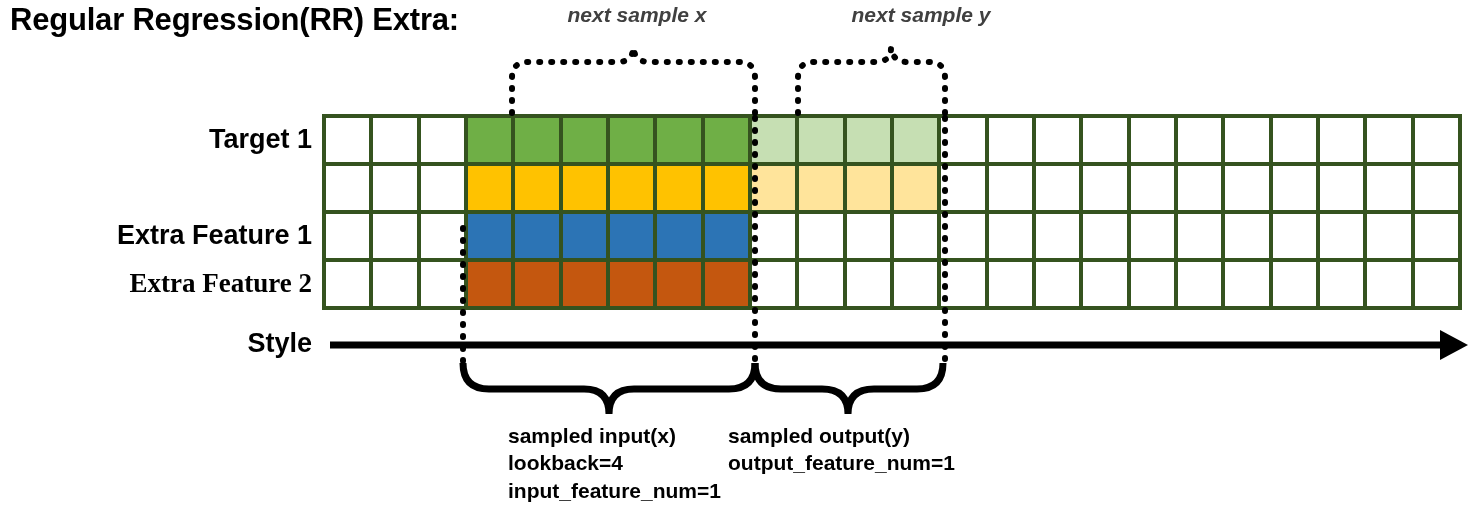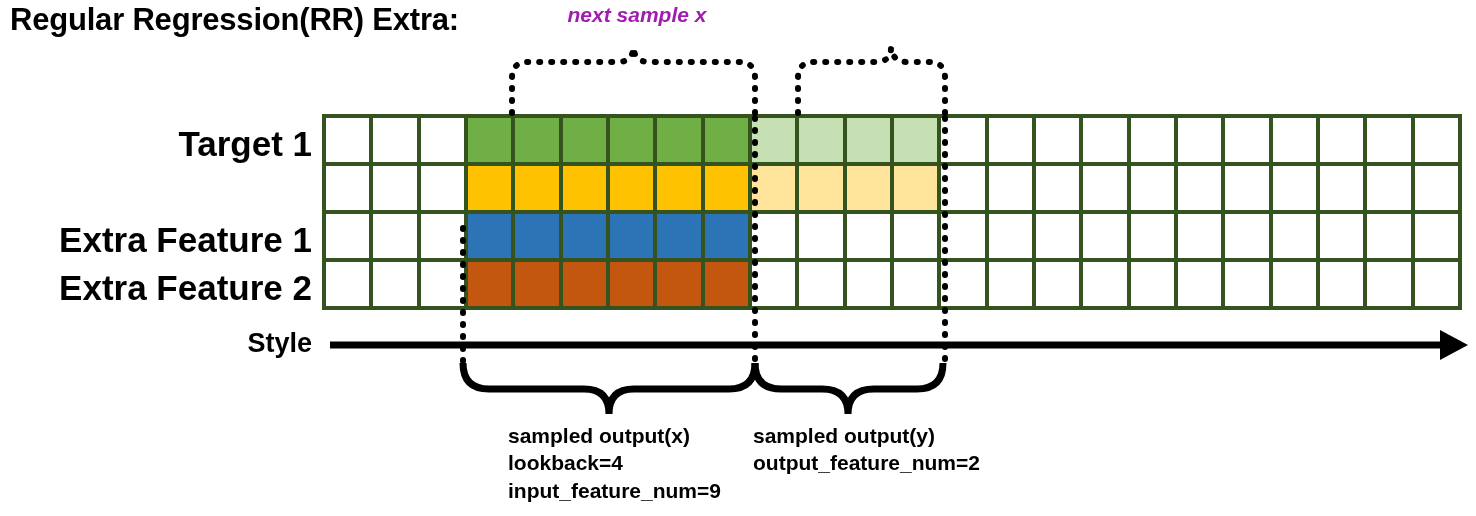--- a/index.html
+++ b/index.html
@@ -30,21 +30,21 @@
     font-weight: 700;
     color: #000;
     letter-spacing: -0.2px;
     white-space: nowrap;
   }
 
   
   .row-label {
     width: 300px;
     text-align: right;
-    font-size: 35px;
+    font-size: 27px;
     font-weight: 700;
     color: #000;
     white-space: nowrap;
     left: 12px;
   }
 
   
   #time-label {
     left: 12px;
     top: 328px;
@@ -73,21 +73,21 @@
     border: 4px solid #35531f;
     box-sizing: border-box;
   }
   .cell { background: #ffffff; }
 
   
   .note-italic {
     font-size: 21px;
     font-style: italic;
     font-weight: 600;
-    color: #a21caf;
+    color: #404040;
     white-space: nowrap;
     text-align: center;
   }
 
   
   .bottom-text {
     font-size: 21px;
     font-weight: 600;
     color: #000;
     line-height: 1.30;
@@ -104,21 +104,21 @@
 </style>
 </head>
 <body>
 
 <div id="stage">
 
   <div class="abs" id="title">Regular Regression(RR) Extra:</div>
 
   <div class="abs row-label" style="top:124px;">Target 1</div>
   <div class="abs row-label" style="top:220px;">Extra Feature 1</div>
-  <div class="abs row-label" style="top:268px;">Extra Feature 2</div>
+  <div class="abs row-label" style="top:268px;font-family:Liberation Serif, serif;">Extra Feature 2</div>
 
   <div class="abs" id="time-label">Style</div>
 
   <div class="abs" id="grid-wrap">
     <div id="grid">
         <div class="cell" style="background: rgb(255, 255, 255);"></div>
         <div class="cell" style="background: rgb(255, 255, 255);"></div>
         <div class="cell" style="background: rgb(255, 255, 255);"></div>
         <div class="cell" style="background: rgb(111, 175, 70);"></div>
         <div class="cell" style="background: rgb(111, 175, 70);"></div>
@@ -210,29 +210,30 @@
         <div class="cell" style="background: rgb(255, 255, 255);"></div>
         <div class="cell" style="background: rgb(255, 255, 255);"></div>
         <div class="cell" style="background: rgb(255, 255, 255);"></div>
         <div class="cell" style="background: rgb(255, 255, 255);"></div>
         <div class="cell" style="background: rgb(255, 255, 255);"></div>
         <div class="cell" style="background: rgb(255, 255, 255);"></div>
       </div>
   </div>
 
   <div class="abs note-italic" style="left:512px; top:3px; width:250px;">next sample x</div>
+  <div class="abs note-italic" style="left:796px; top:3px; width:250px;">next sample y</div>
 
   <div class="abs bottom-text" style="left:508px; top:422px;">
-    <div>sampled output(x)</div>
+    <div>sampled input(x)</div>
     <div>lookback=4</div>
-    <div>input_feature_num=9</div>
+    <div>input_feature_num=1</div>
   </div>
-  <div class="abs bottom-text" style="left:753px; top:422px;">
+  <div class="abs bottom-text" style="left:728px; top:422px;">
     <div>sampled output(y)</div>
-    <div>output_feature_num=2</div>
+    <div>output_feature_num=1</div>
   </div>
 
   <svg class="overlay" viewBox="0 0 1476 516">
 
     <g fill="none" stroke="#000000" stroke-width="6" stroke-linecap="round" stroke-dasharray="1 11">
       <path d="M 512,113 L 512,78 Q 512,62 528,62 L 617,62 Q 633,62 633,48"></path>
       <path d="M 755,113 L 755,78 Q 755,62 739,62 L 650,62 Q 634,62 634,48"></path>
     </g>
 
     <g fill="none" stroke="#000000" stroke-width="6" stroke-linecap="round" stroke-dasharray="1 11">

